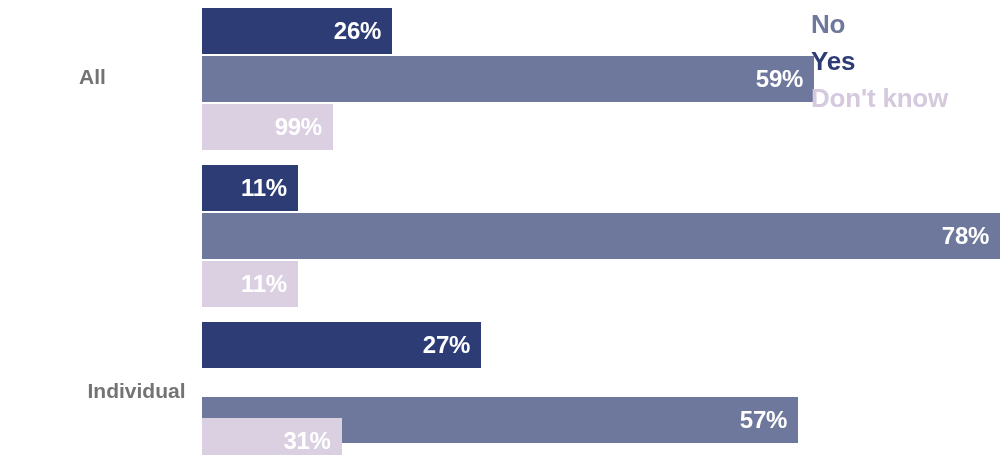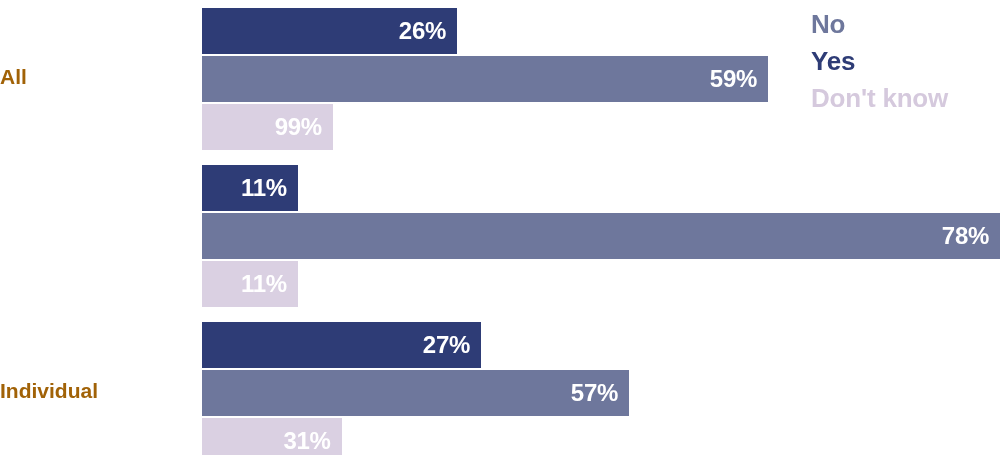--- a/index.html
+++ b/index.html
@@ -28,24 +28,24 @@
   .bar-group {
     position: absolute;
     left: 0;
     width: 1005px;
   }
 
   .cat-label {
     position: absolute;
     left: 0;
     width: 185px;
-    text-align: left;
+    text-align: center;
     font-size: 21px;
     font-weight: bold;
-    color: #a16207;
+    color: #737373;
     white-space: nowrap;
   }
 
   .bar-row {
     position: absolute;
     left: 202px;
     height: 46px;
   }
 
   .bar {
@@ -85,26 +85,26 @@
 </style>
 </head>
 <body>
 
 <div id="chart-root">
 
   <div class="plot-area">
       <div class="bar-group" style="top: 8px; height: 142px;">
         <div class="cat-label" style="top: 57px;">All</div>
         <div class="bar-row" style="top: 0px; width: 872px;">
-          <div class="bar" style="width: 255px; background: rgb(46, 60, 118);">
+          <div class="bar" style="width: 190px; background: rgb(46, 60, 118);">
             <span class="bar-value">26%</span>
           </div>
         </div>
         <div class="bar-row" style="top: 48px; width: 872px;">
-          <div class="bar" style="width: 566px; background: rgb(110, 119, 156);">
+          <div class="bar" style="width: 612px; background: rgb(110, 119, 156);">
             <span class="bar-value">59%</span>
           </div>
         </div>
         <div class="bar-row" style="top: 96px; width: 872px;">
           <div class="bar" style="width: 130.8px; background: rgb(218, 208, 226);">
             <span class="bar-value">99%</span>
           </div>
         </div>
       </div>
       <div class="bar-group" style="top: 165px; height: 142px;">
@@ -118,28 +118,28 @@
             <span class="bar-value">78%</span>
           </div>
         </div>
         <div class="bar-row" style="top: 96px; width: 872px;">
           <div class="bar" style="width: 95.92px; background: rgb(218, 208, 226);">
             <span class="bar-value">11%</span>
           </div>
         </div>
       </div>
       <div class="bar-group" style="top: 322px; height: 142px;">
-        <div class="cat-label" style="top: 57px;">Individual</div>
+        <div class="cat-label" style="top: 57px; padding-left: 44px;">Individual</div>
         <div class="bar-row" style="top: 0px; width: 872px;">
           <div class="bar" style="width: 279px; background: rgb(46, 60, 118);">
             <span class="bar-value">27%</span>
           </div>
         </div>
         <div class="bar-row" style="top: 48px; width: 872px;">
-          <div class="bar" style="width: 427px; background: rgb(110, 119, 156);">
+          <div class="bar" style="width: 596px; background: rgb(110, 119, 156); margin-top: 27px;">
             <span class="bar-value">57%</span>
           </div>
         </div>
         <div class="bar-row" style="top: 96px; width: 872px;">
           <div class="bar" style="width: 139.52px; background: rgb(218, 208, 226);">
             <span class="bar-value">31%</span>
           </div>
         </div>
       </div>
     </div>

